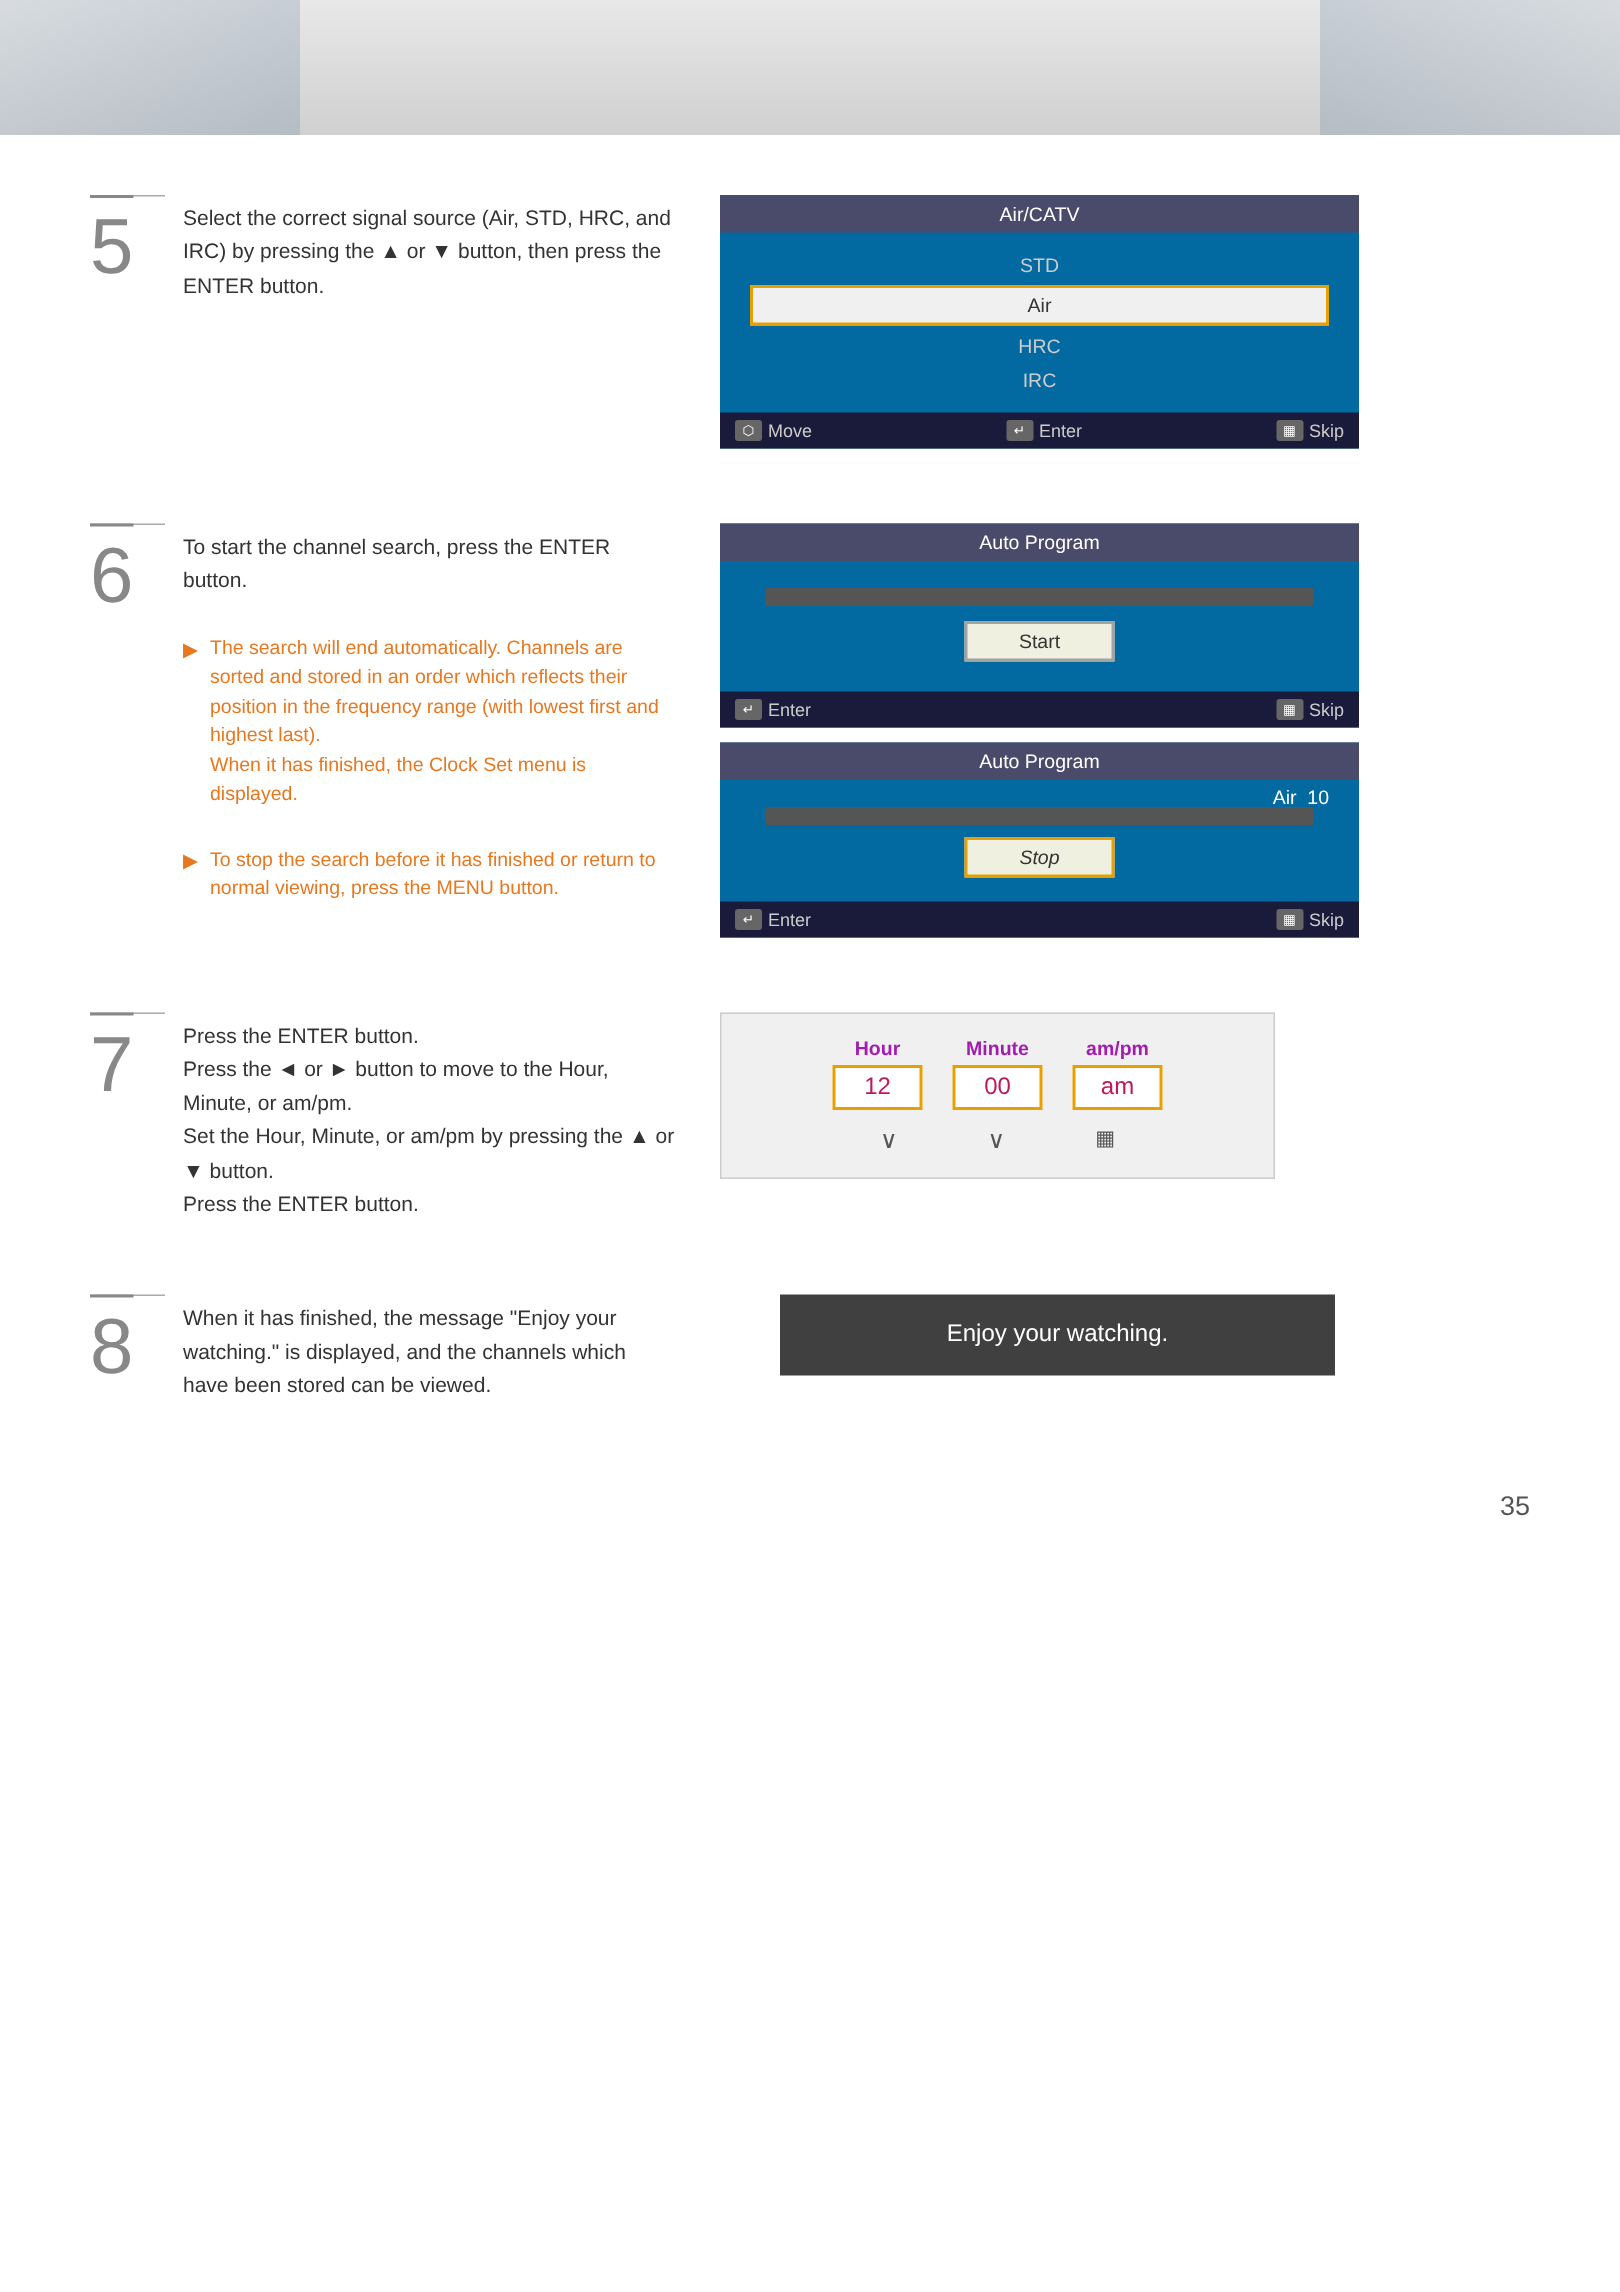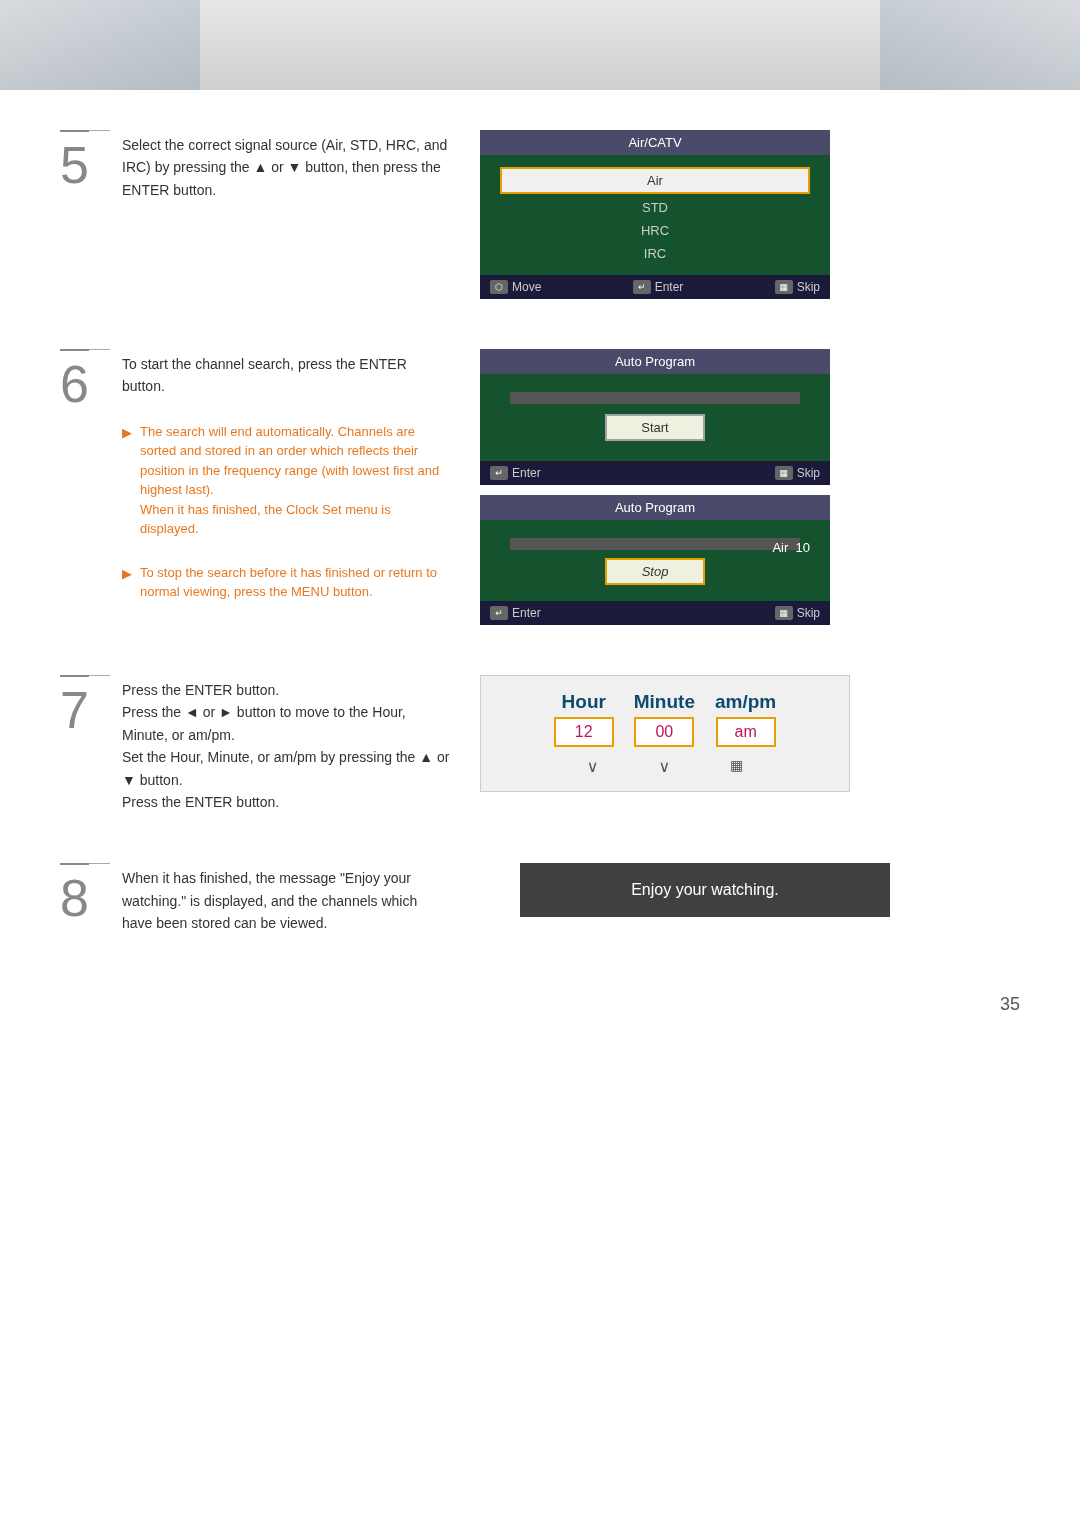--- a/index.html
+++ b/index.html
@@ -104,24 +104,24 @@
       line-height: 1.5;
     }
     .bullet-orange::before {
       content: "▶";
       flex-shrink: 0;
       margin-top: 1px;
     }
 
     
     .ui-panel {
-      background: #14532d;
+      background: #0369a1;
       border: none;
       color: white;
-      width: 350px;
+      width: 426px;
     }
 
     .panel-title-bar {
       background: #4a4a6a;
       color: white;
       font-size: 13px;
       text-align: center;
       padding: 5px 10px;
     }
 
@@ -220,22 +220,22 @@
     }
 
     .clock-col {
       display: flex;
       flex-direction: column;
       align-items: center;
       gap: 4px;
     }
 
     .clock-col-label {
-      font-size: 19px;
-      color: #0c4a6e;
+      font-size: 13px;
+      color: #a21caf;
       font-weight: bold;
     }
 
     .clock-value-box {
       background: white;
       border: 2px solid #e8a000;
       font-size: 16px;
       color: #be185d;
       min-width: 60px;
       text-align: center;
@@ -303,22 +303,22 @@
           <span class="step-number">5</span>
         </div>
         <p class="step-text">Select the correct signal source (Air, STD, HRC, and IRC) by pressing the ▲ or ▼ button, then press the ENTER button.</p>
       </div>
     </div>
     <div class="step-right">
 
       <div class="ui-panel">
         <div class="panel-title-bar">Air/CATV</div>
         <div class="panel-body">
+          <div class="panel-menu-item">STD</div>
           <div class="panel-menu-item selected">Air</div>
-          <div class="panel-menu-item">STD</div>
           <div class="panel-menu-item">HRC</div>
           <div class="panel-menu-item">IRC</div>
         </div>
         <div class="panel-footer">
           <div class="footer-btn">
             <span class="footer-icon">⬡</span>
             <span>Move</span>
           </div>
           <div class="footer-btn">
             <span class="footer-icon">↵</span>
@@ -368,21 +368,21 @@
             <span class="footer-icon">▦</span>
             <span>Skip</span>
           </div>
         </div>
       </div>
 
       <div class="ui-panel panel-relative">
         <div class="panel-title-bar">Auto Program</div>
         <div class="panel-body" style="position:relative; min-height:60px;">
           <div class="progress-bar-bg"></div>
-          <span style="position:absolute; right:20px; top:20px; color:white; font-size:13px;">Air&nbsp; 10</span>
+          <span style="position:absolute; right:20px; top:4px; color:white; font-size:13px;">Air&nbsp; 10</span>
           <div class="stop-btn">Stop</div>
         </div>
         <div class="panel-footer">
           <div class="footer-btn">
             <span class="footer-icon">↵</span>
             <span>Enter</span>
           </div>
           <div class="footer-btn">
             <span class="footer-icon">▦</span>
             <span>Skip</span>

